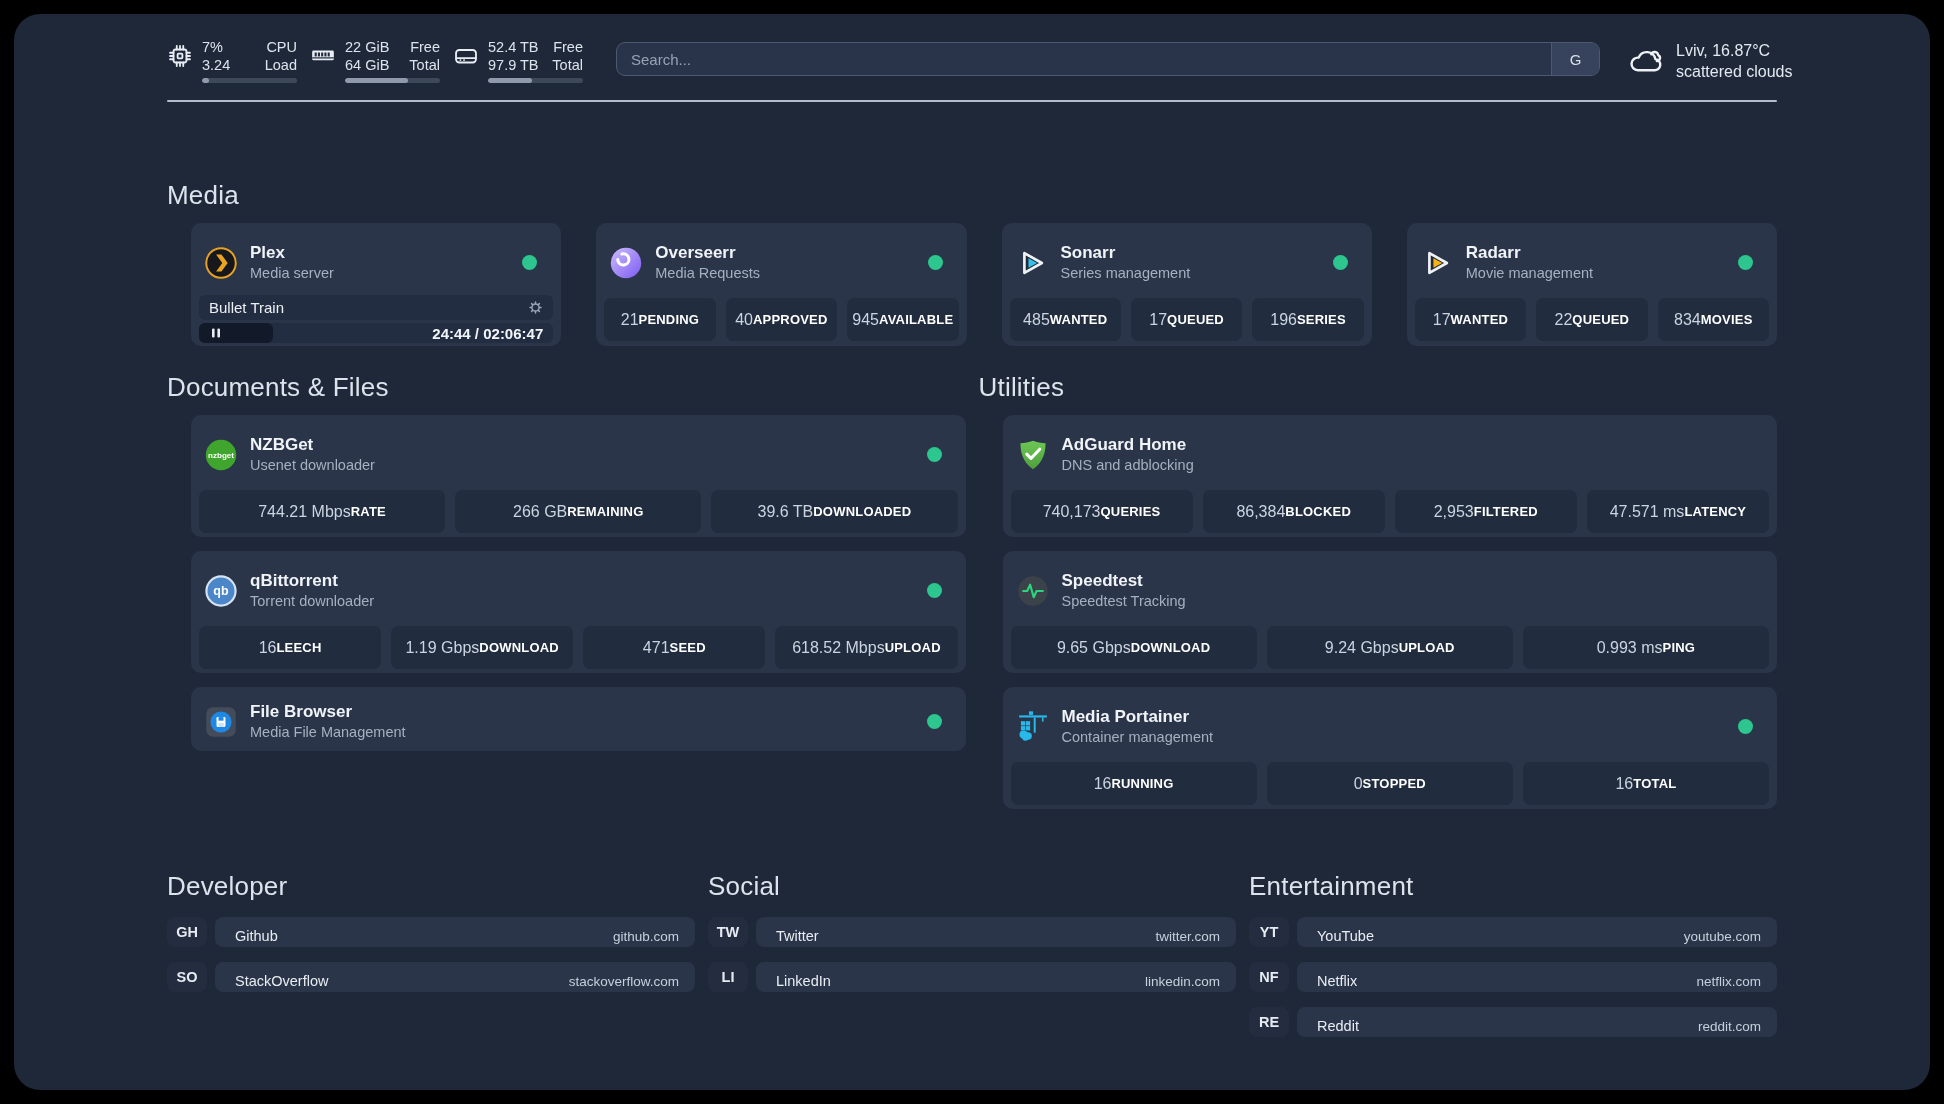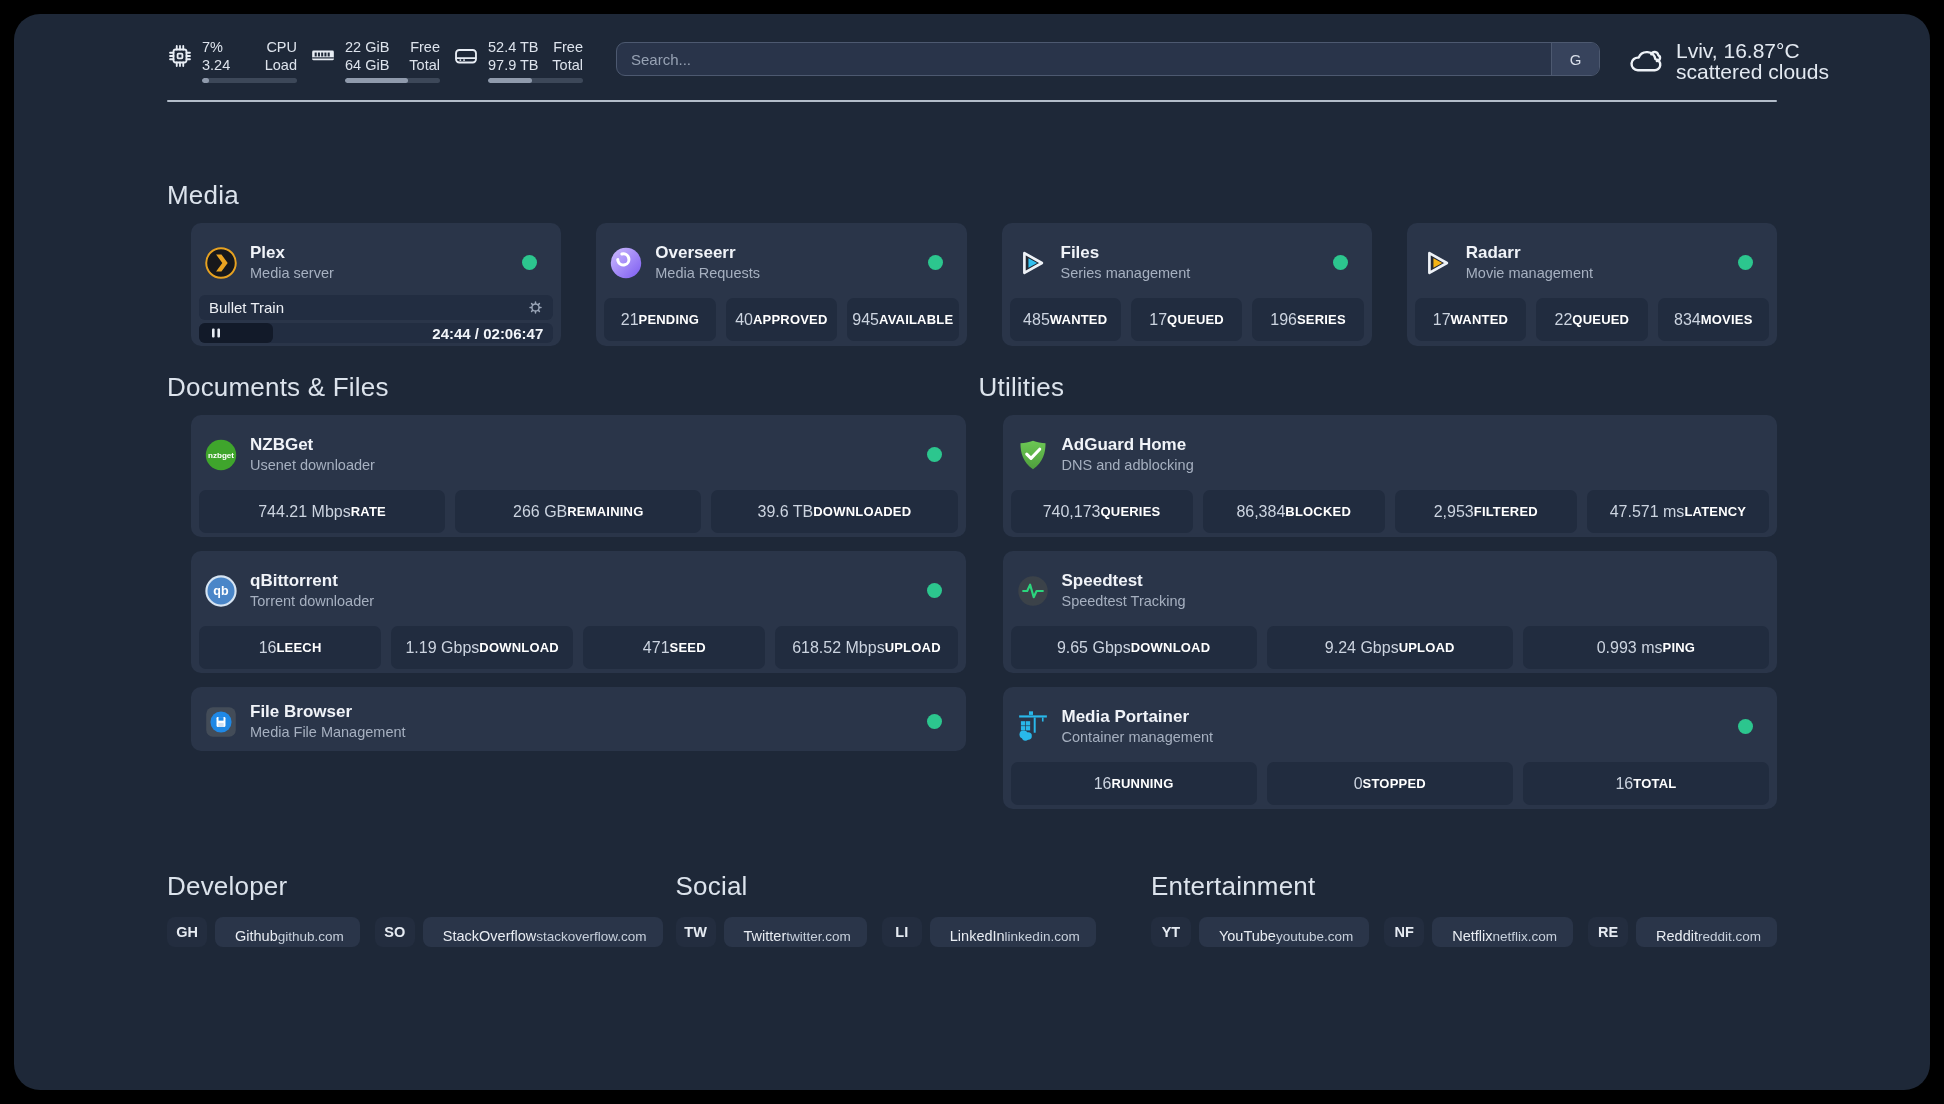--- a/index.html
+++ b/index.html
@@ -18,21 +18,21 @@
   .sys-bar { margin-top:4px; height:5px; border-radius:3px; background:#3d4859; overflow:hidden; }
   .sys-fill { height:100%; border-radius:3px; background:#8f9aac; }
 
   .search { flex:1; margin:4px 27px 0 33px; height:34px; border:1.5px solid #4d5970; border-radius:9px; background:#29344a; display:flex; align-items:stretch; overflow:hidden; }
   .search input { flex:1; background:transparent; border:none; outline:none; color:#d5dce6; font-size:15px; padding:11px 14px; font-family:inherit; }
   .search input::placeholder { color:#97a2b4; }
   .gbtn { width:48px; border-left:1.5px solid #4d5970; background:#37435c; display:flex; align-items:center; justify-content:center; font-size:15px; color:#d9dfe9; }
 
   .weather { display:flex; gap:13px; margin-top:2px; width:150px; flex:none; }
   .weather-icon { width:36px; height:36px; flex:none; margin-top:2px; }
-  .weather-text { font-size:21px; line-height:21px; color:#e3e9f1; white-space:nowrap; }
+  .weather-text { font-size:16px; line-height:21px; color:#e3e9f1; white-space:nowrap; }
 
   .divider { height:2px; background:#b3bdca; border-radius:1px; margin-top:17px; }
 
   
   h2.sect { font-size:26px; font-weight:500; color:#dce3ec; margin:0; letter-spacing:.2px; }
   h2.sect.media-title { margin:78px 0 12px 0; }
   .grid4 { display:grid; grid-template-columns:repeat(4,1fr); gap:11px; }
 
   .card { background:#2a3549; border-radius:10px; height:123px; padding:8px; position:relative;margin-left:24px; }
   .card.h-small { height:64px; }
@@ -56,21 +56,21 @@
   .np-elapsed { position:absolute; left:0; top:0; height:100%; border-radius:6px; background:#121a29; }
   .np-pause { position:absolute; left:10px; top:3px; width:14px; height:14px; }
   .np-time { margin-left:auto; padding-right:10px; font-size:15px; font-weight:700; color:#f2f5f9; position:relative; }
 
   .cols2 { display:grid; grid-template-columns:1fr 1fr; gap:13px; margin-top:26px; }
   .colstack { display:flex; flex-direction:column; gap:14px; margin-top:12px; }
   .card.h122 { height:122px; }
 
   
   .cols3 { display:grid; grid-template-columns:repeat(3,1fr); gap:13px; margin-top:62px; }
-  .bm-rows { display:flex; gap:15px; margin-top:15px; }
+  .bm-rows { display:flex; flex-direction:column; gap:15px; margin-top:15px; }
   .bm-row { display:flex; height:30px; }
   .bm-abbr { width:40px; background:#232d3f; border-radius:8px; display:flex; align-items:center; justify-content:center; font-size:14.5px; font-weight:600; color:#e6ebf2; flex:none; }
   .bm-body { flex:1; margin-left:8px; background:#2a3549; border-radius:8px; display:flex; align-items:center; padding:8px 16px 0 20px; }
   .bm-name { font-size:14.5px; color:#e9edf3; }
   .bm-url { margin-left:auto; font-size:13.5px; color:#c6cfdb; }
 </style>
 </head>
 <body>
 
 <div class="panel">
@@ -250,21 +250,21 @@
 
     <div class="card">
       <div class="card-head">
         <span class="svc-icon">
           <svg viewBox="0 0 38 38" width="34" height="34">
             <path d="M10.5 8 L30 19 L10.5 30 Z" fill="#232832" stroke="#eef2f7" stroke-width="3" stroke-linejoin="round"></path>
             <path d="M15 13.8 L24.8 19 L15 24.2 Z" fill="#33c0ef"></path>
           </svg>
         </span>
         <div class="svc-text">
-          <div class="svc-name">Files</div>
+          <div class="svc-name">Sonarr</div>
           <div class="svc-desc">Series management</div>
         </div>
         <span class="dot"></span>
       </div>
       <div class="stats">
         <div class="stat">
               <div class="v">485</div>
               <div class="l">WANTED</div>
             </div>
         <div class="stat">

